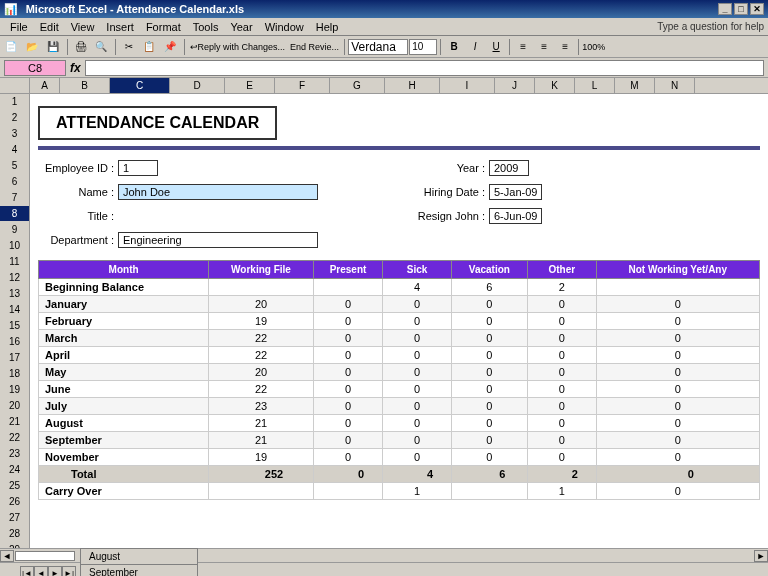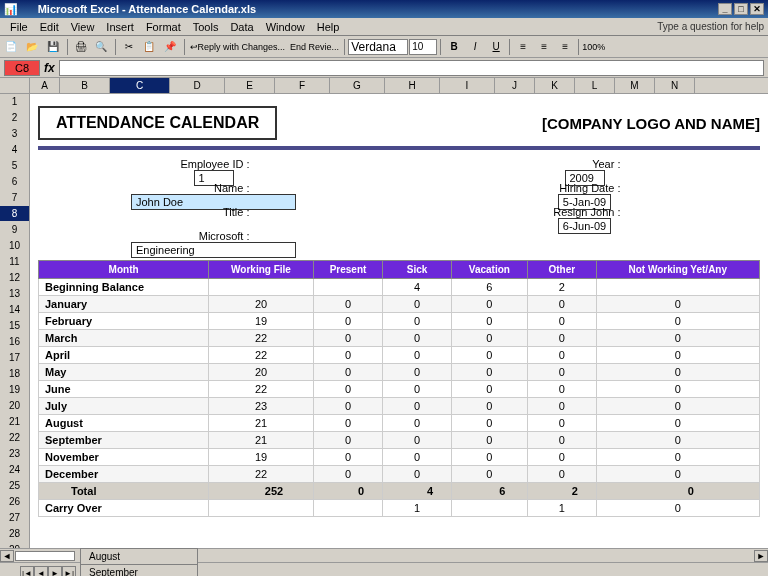--- a/index.html
+++ b/index.html
@@ -104,24 +104,24 @@
     .formula-bar {
       background: #d4d0c8;
       height: 20px;
       display: flex;
       align-items: center;
       padding: 0 4px;
       border-bottom: 1px solid #999;
       font-size: 11px;
     }
     .cell-ref {
-      width: 36px;
+      width: 62px;
       height: 16px;
       border: 1px solid #808080;
-      background: #ef4444;
+      background: #f9a8d4;
       text-align: center;
       font-size: 11px;
       margin-right: 4px;
     }
     .formula-content {
       flex: 1;
       height: 16px;
       border: 1px solid #808080;
       background: white;
       padding: 0 4px;
@@ -234,42 +234,41 @@
     }
     .form-right {
       flex: 1;
       padding-left: 20px;
     }
     .form-row {
       display: flex;
       align-items: center;
       margin-bottom: 4px;
       height: 20px;
-      flex-direction: column;
     }
     .form-label {
       font-size: 11px;
       min-width: 80px;
       text-align: right;
       padding-right: 4px;
       font-weight: normal;
     }
     .form-value {
       border: 1px solid #333;
       padding: 1px 4px;
       font-size: 11px;
       background: white;
       min-width: 40px;
     }
     .form-value-wide {
       border: 1px solid #333;
       padding: 1px 4px;
       font-size: 11px;
       background: white;
-      width: 165px;
+      width: 200px;
     }
 
     
     .attendance-table {
       width: 100%;
       border-collapse: collapse;
       margin-top: 6px;
       font-size: 11px;
     }
     .attendance-table th {
@@ -342,36 +341,36 @@
       font-weight: bold;
       margin-right: 4px;
       font-size: 12px;
     }
   </style>
 </head>
 <body>
 
 <div class="title-bar">
   <span>📊</span>
-  <span style="margin-left:20px;">Microsoft Excel - Attendance Calendar.xls</span>
+  <span style="margin-left:8px;">Microsoft Excel - Attendance Calendar.xls</span>
   <div class="title-bar-buttons">
     <div class="title-bar-btn">_</div>
     <div class="title-bar-btn">□</div>
     <div class="title-bar-btn">✕</div>
   </div>
 </div>
 
 <div class="menu-bar">
   <span class="menu-item">File</span>
   <span class="menu-item">Edit</span>
   <span class="menu-item">View</span>
   <span class="menu-item">Insert</span>
   <span class="menu-item">Format</span>
   <span class="menu-item">Tools</span>
-  <span class="menu-item">Data</span>
+  <span class="menu-item">Year</span>
   <span class="menu-item">Window</span>
   <span class="menu-item">Help</span>
   <span style="margin-left:auto; font-size:10px; color:#333;">Type a question for help</span>
 </div>
 
 <div class="toolbar">
   <div class="toolbar-btn">📄</div>
   <div class="toolbar-btn">📂</div>
   <div class="toolbar-btn">💾</div>
   <div class="toolbar-sep"></div>
@@ -463,40 +462,39 @@
       <div class="row-header">27</div>
       <div class="row-header">28</div>
       <div class="row-header">29</div>
     </div>
 
     <div class="content-area">
       <div class="excel-content">
 
         <div class="header-section">
           <div class="attendance-title">ATTENDANCE CALENDAR</div>
-          <div class="company-logo">[COMPANY LOGO AND NAME]</div>
         </div>
 
         <div class="divider"></div>
 
         <div class="form-section">
           <div class="form-left">
             <div class="form-row">
               <span class="form-label">Employee ID :</span>
               <span class="form-value">1</span>
             </div>
             <div class="form-row">
               <span class="form-label">Name :</span>
               <span class="form-value-wide" style="background:#c8e8ff;">John Doe</span>
             </div>
             <div class="form-row">
               <span class="form-label">Title :</span>
             </div>
             <div class="form-row">
-              <span class="form-label">Microsoft :</span>
+              <span class="form-label">Department :</span>
               <span class="form-value-wide">Engineering</span>
             </div>
           </div>
           <div class="form-right">
             <div class="form-row">
               <span class="form-label">Year :</span>
               <span class="form-value">2009</span>
             </div>
             <div class="form-row">
               <span class="form-label">Hiring Date :</span>
@@ -614,29 +612,20 @@
               </tr>
               <tr>
                 <td class="month-cell">November</td>
                 <td class="num-cell">19</td>
                 <td class="num-cell">0</td>
                 <td class="num-cell">0</td>
                 <td class="num-cell">0</td>
                 <td class="num-cell">0</td>
                 <td class="num-cell">0</td>
               </tr>
-              <tr>
-                <td class="month-cell">December</td>
-                <td class="num-cell">22</td>
-                <td class="num-cell">0</td>
-                <td class="num-cell">0</td>
-                <td class="num-cell">0</td>
-                <td class="num-cell">0</td>
-                <td class="num-cell">0</td>
-              </tr>
               <tr class="total-row">
                 <td class="month-cell">Total</td>
                 <td class="num-cell">252</td>
                 <td class="num-cell">0</td>
                 <td class="num-cell">4</td>
                 <td class="num-cell">6</td>
                 <td class="num-cell">2</td>
                 <td class="num-cell">0</td>
               </tr>
               <tr class="balance-row">

